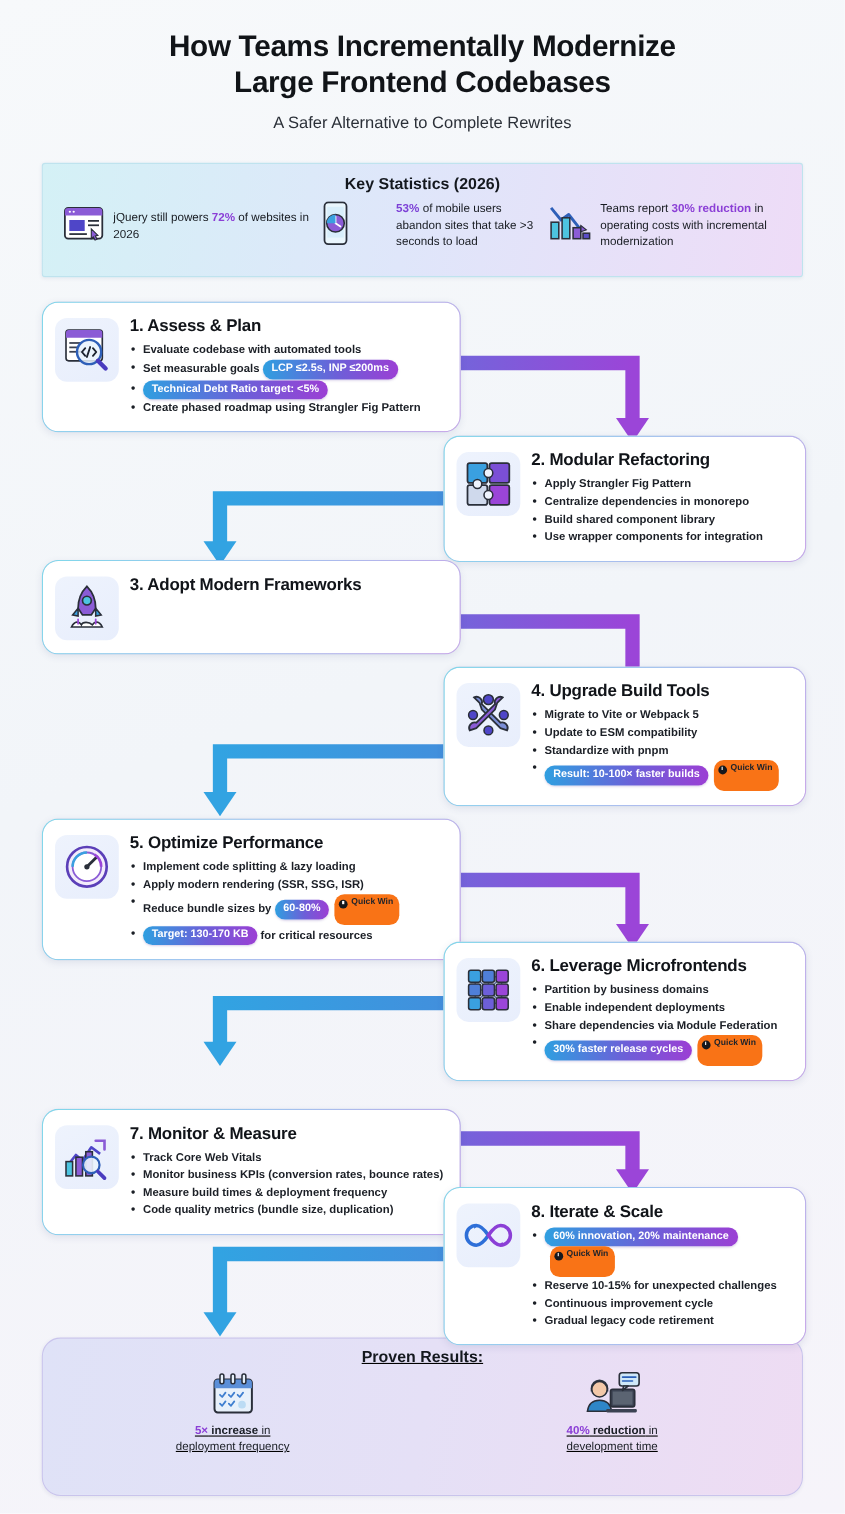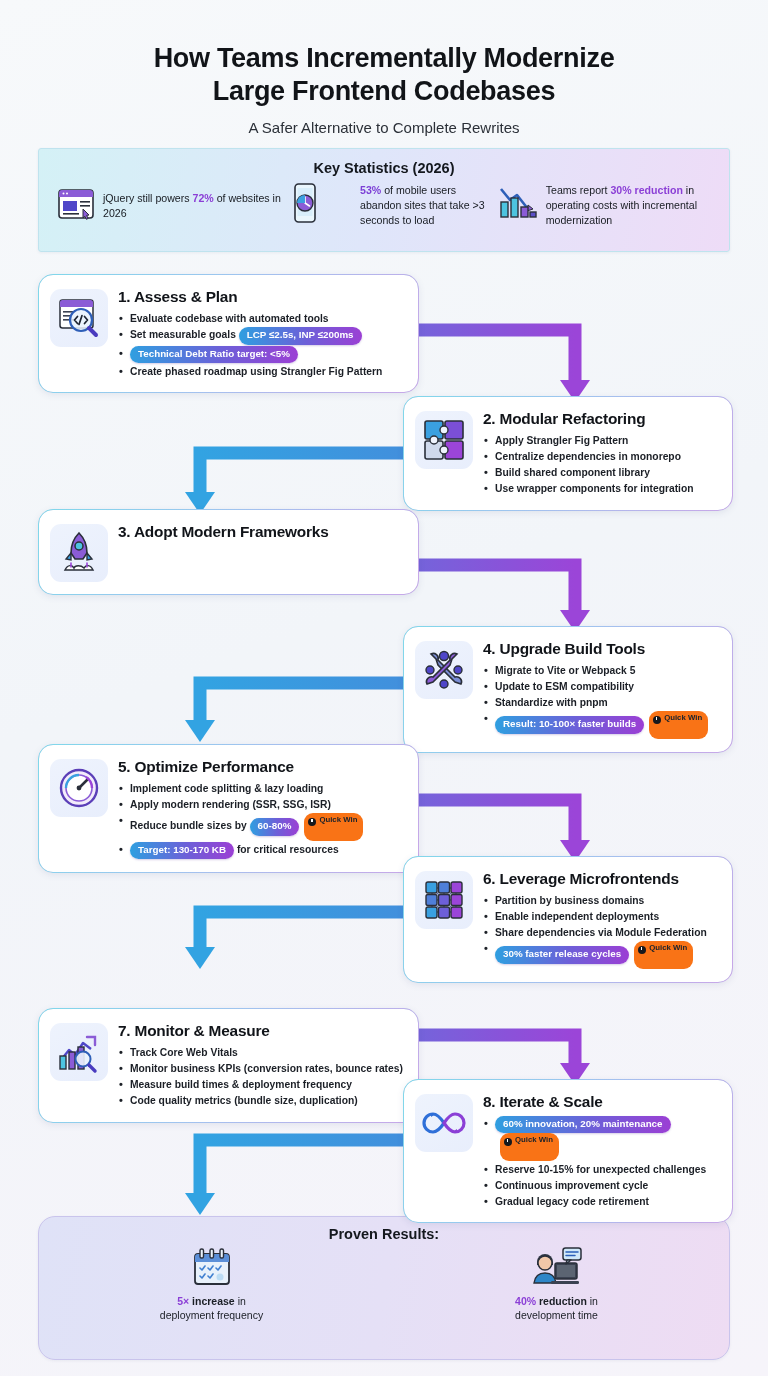--- a/index.html
+++ b/index.html
@@ -7,21 +7,21 @@
     width: 768px; height: 1376px;
     font-family: "Liberation Sans", sans-serif;
     background: linear-gradient(160deg,#f7f9fb 0%,#f2f5f9 45%,#f6f4fa 100%);
     position: relative; overflow: hidden;
     -webkit-font-smoothing: antialiased;
   }
 
   
   .title {
     text-align: center; font-size: 27px; font-weight: bold; line-height: 1.22;
-    color: #111418; padding-top: 42px; letter-spacing: -0.3px;
+    color: #111418; padding-top: 26px; letter-spacing: -0.3px;
   }
   .subtitle {
     text-align: center; font-size: 15px; color: #2b3038; margin-top: 11px;
   }
 
   
   .stats-band {
     position: absolute; left: 38px; top: 148px; width: 692px; height: 104px;
     border-radius: 3px;
     background: linear-gradient(100deg,#d4f1f6 0%,#dfe6fa 48%,#eedcf7 100%);
@@ -98,20 +98,21 @@
     background:#fff;
   }
 
   
   .results-band {
     position: absolute; left: 38px; top: 1216px; width: 692px; height: 144px;
     border-radius: 17px;
     background: linear-gradient(100deg,#dfe2f7 0%,#e5e0f6 50%,#eedcf3 100%);
     border: 1px solid #c9c4ec;
     box-shadow: 0 1px 3px rgba(60,70,120,.07);
+    text-decoration: underline;
   }
   .results-title {
     text-align: center; font-size: 14.5px; font-weight: bold; color: #14181e; margin-top: 9px;
   }
   .results-row { display: flex; margin-top: 2px; }
   .result-item { flex: 1; text-align: center; }
   .result-icon { height: 48px; display:flex; align-items:center; justify-content:center; }
   .result-text { font-size: 10.5px; line-height: 1.35; color: #1a1e25; margin-top: 2px; }
   .result-text b { color: #1a1e25; }
   .rp { color: #8b3fd6; font-weight: bold; }
@@ -290,21 +291,21 @@
       <path d="M14 23l-5 6 5 1zM30 23l5 6-5 1z" fill="#3aa0e0" stroke="#2a2f3a" stroke-width="1.4"></path>
       <path d="M8 40c3-6 7-5 9-2 1-3 7-3 10 0 2-3 6-4 9 2z" fill="#fff" stroke="#2a2f3a" stroke-width="1.5"></path>
       <path d="M14 33v4M30 33v4" stroke="#9b45d8" stroke-width="1.6" stroke-linecap="round"></path>
     </svg>
   </div>
   <div class="card-body">
     <div class="card-title">3. Adopt Modern Frameworks</div>
   </div>
 </div>
 
-<div class="card card-right" style="top:626px;">
+<div class="card card-right" style="top:606px;">
   <div class="card-icon">
     <svg width="44" height="44" viewBox="0 0 44 44">
       <path d="M9 6a5 5 0 017 6l17 17a5 5 0 016 7l-6-2-17-17-2-6z" fill="#7b8ed6" stroke="#2a2f3a" stroke-width="1.6"></path>
       <path d="M35 6a5 5 0 00-7 6L11 29a5 5 0 00-6 7l6-2 17-17 2-6z" fill="#8b5cd6" stroke="#2a2f3a" stroke-width="1.6"></path>
       <circle cx="22" cy="8" r="4.5" fill="#4f46c8" stroke="#2a2f3a" stroke-width="1.4"></circle>
       <circle cx="8" cy="22" r="4" fill="#4f46c8" stroke="#2a2f3a" stroke-width="1.4"></circle>
       <circle cx="36" cy="22" r="4" fill="#4f46c8" stroke="#2a2f3a" stroke-width="1.4"></circle>
       <circle cx="22" cy="36" r="4" fill="#4f46c8" stroke="#2a2f3a" stroke-width="1.4"></circle>
     </svg>
   </div>

